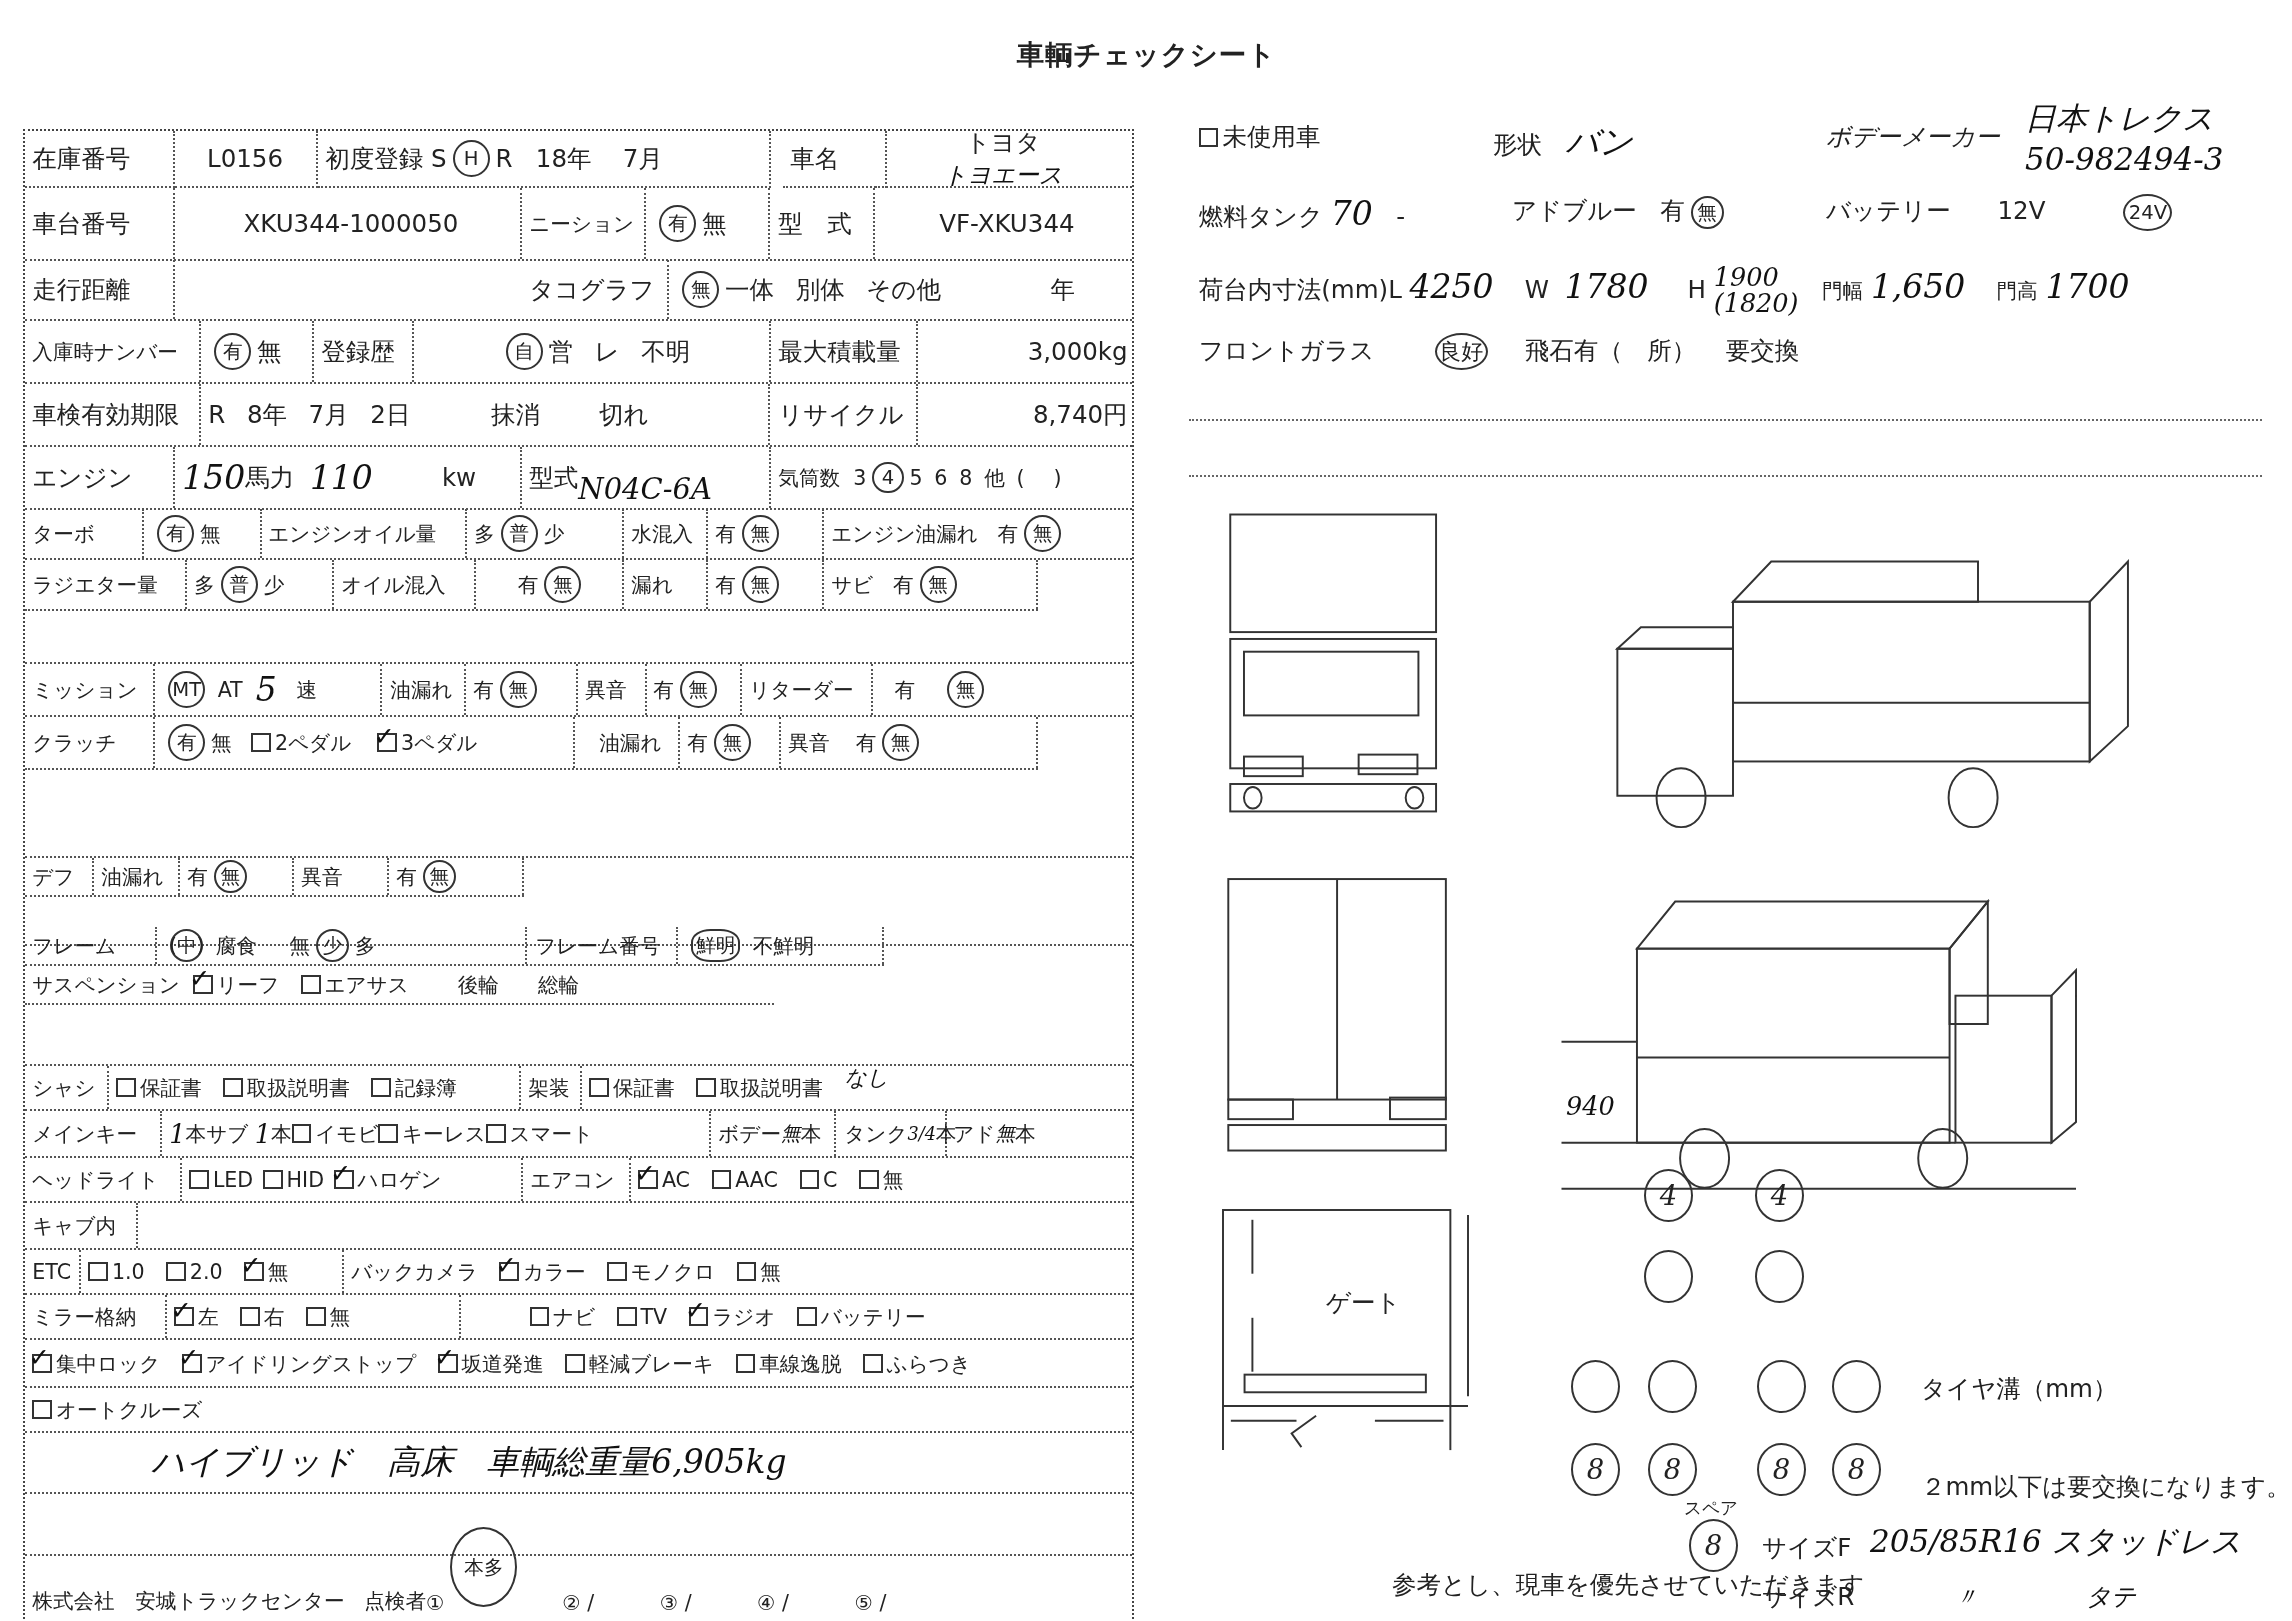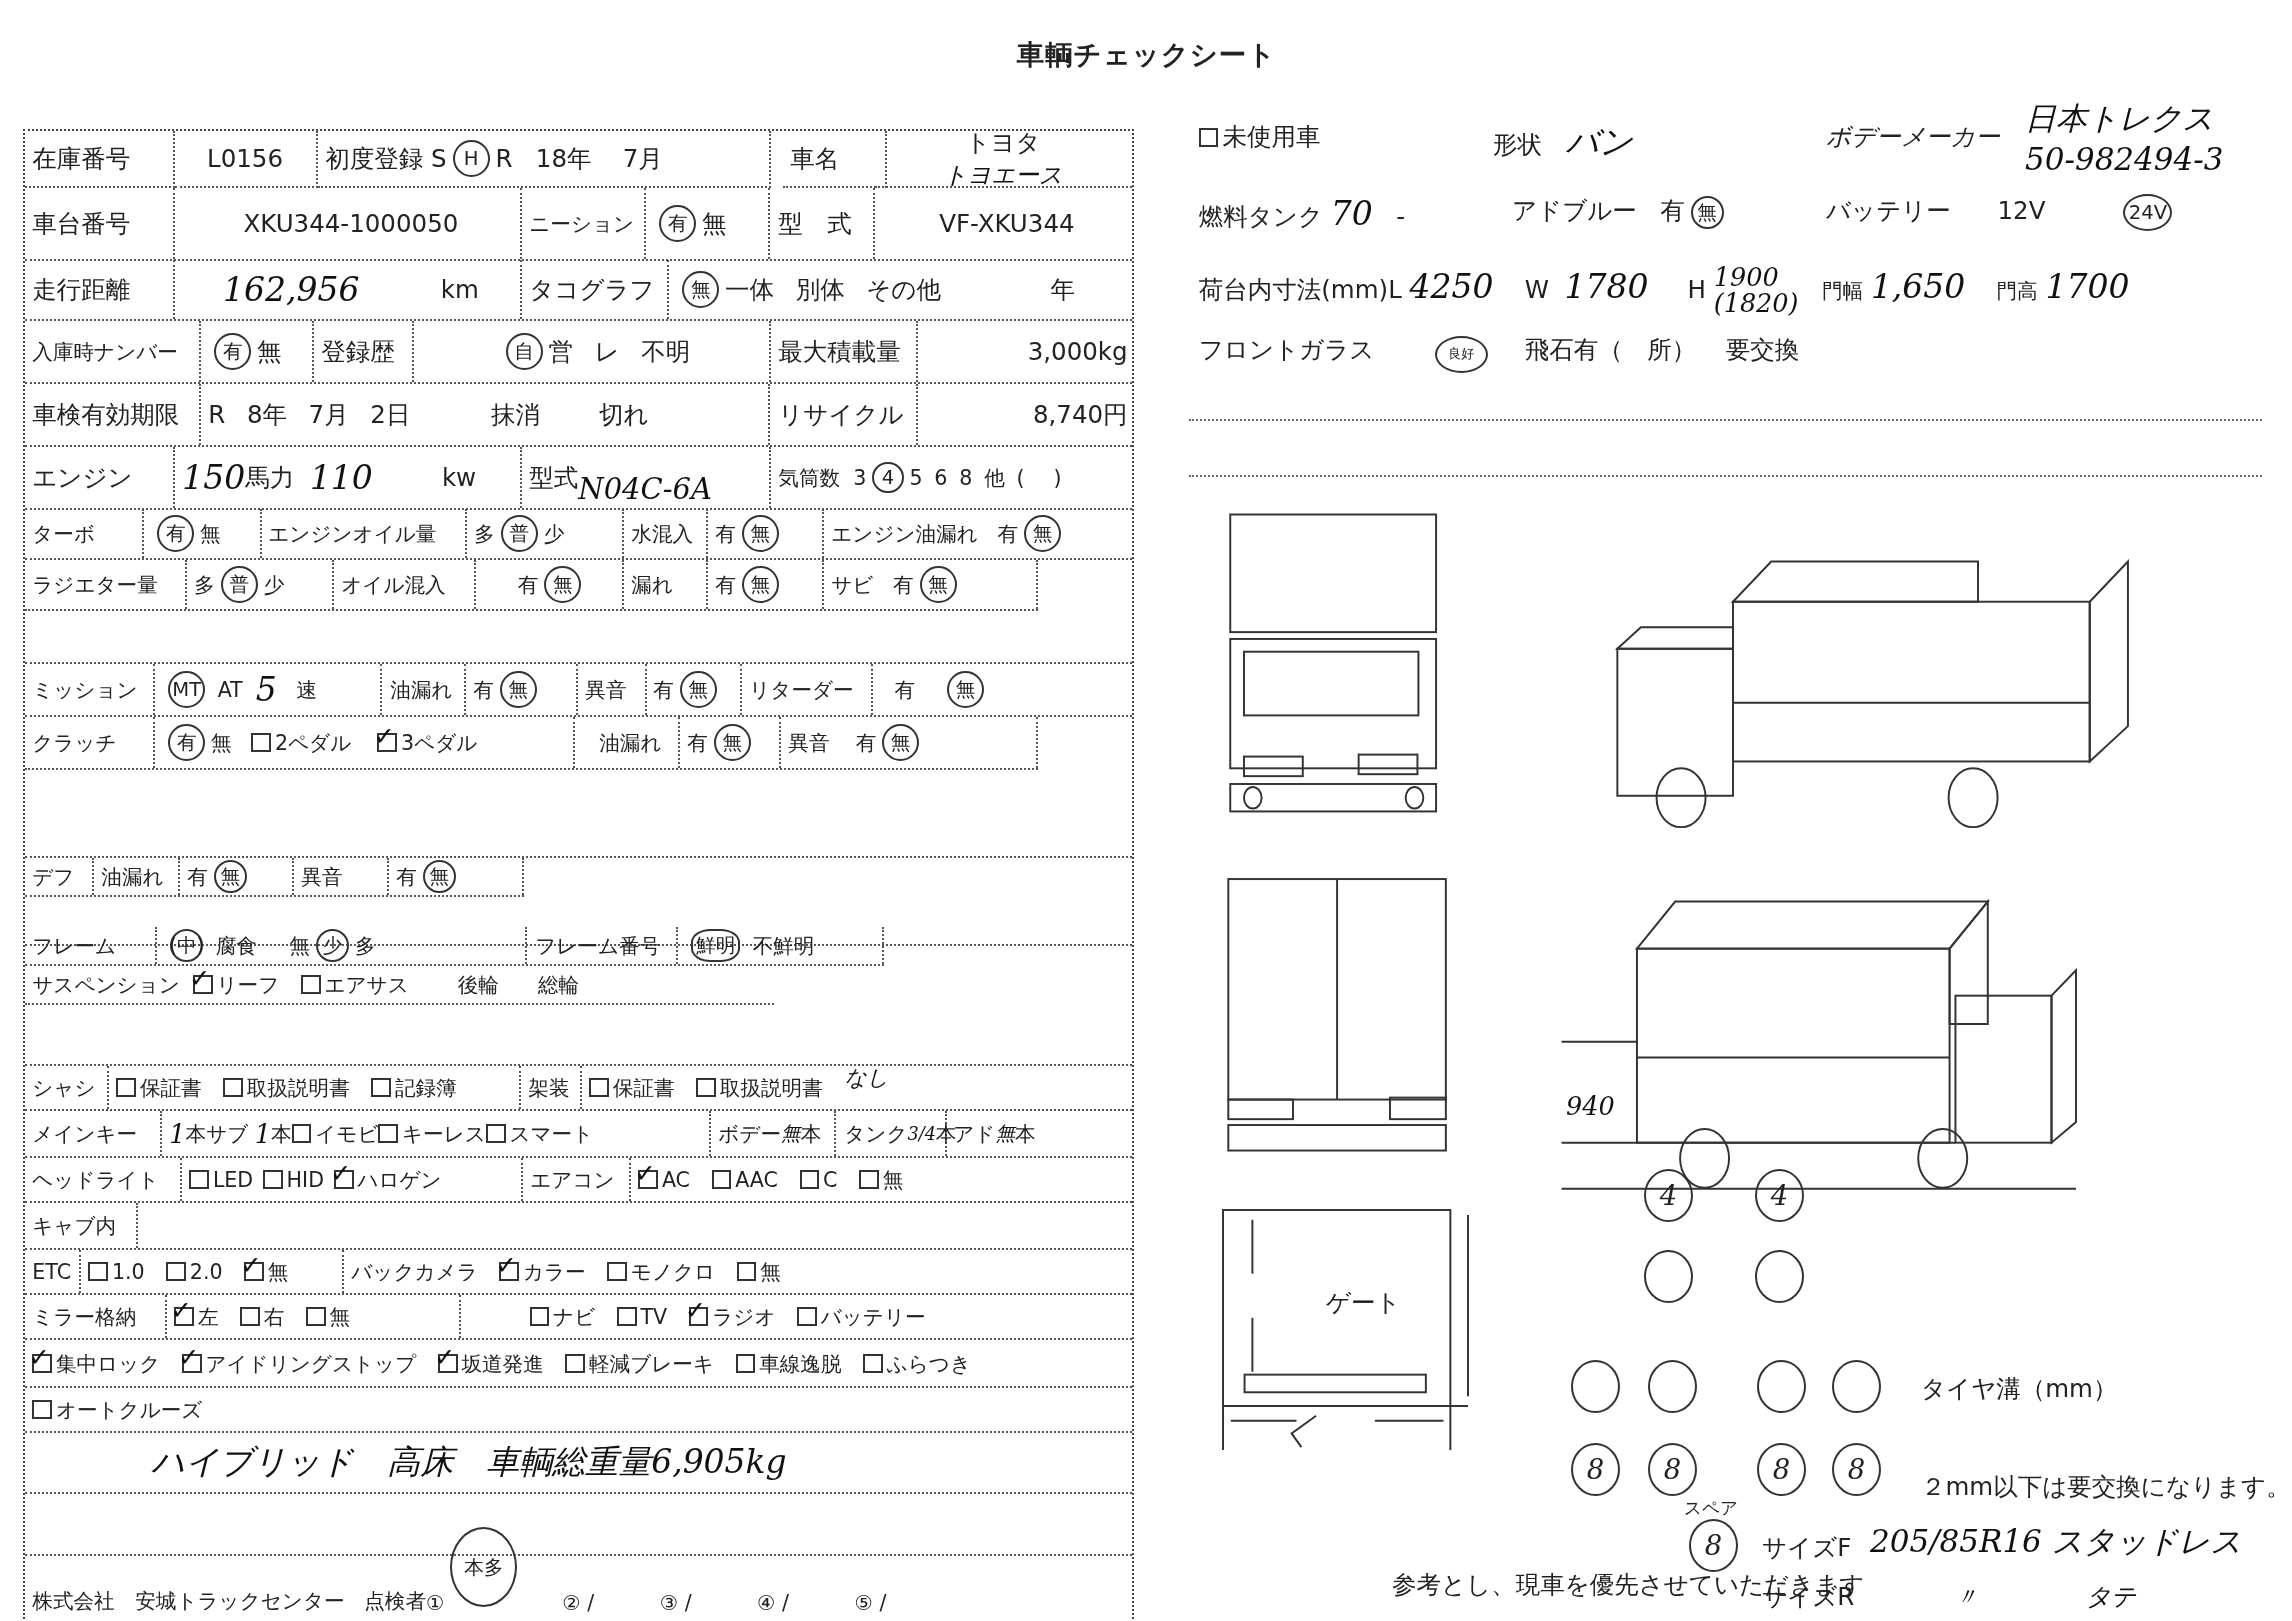--- a/index.html
+++ b/index.html
@@ -72,24 +72,20 @@
       </div>
     <div class="cell nb" style="left:850px;right:0;justify-content:center;">
         <span>VF-XKU344</span>
       </div>
   </div>
 
   <div class="row" style="top:129px;height:61px;">
     <div class="cell" style="left:0;width:150px;">
         <span>走行距離</span>
       </div>
-    <div class="cell" style="left:150px;width:347px;justify-content:space-around;">
-        <span class="hand">162,956</span>
-        <span>km</span>
-      </div>
     <div class="cell" style="left:497px;width:147px;">
         <span>タコグラフ</span>
       </div>
     <div class="cell nb" style="left:644px;right:0;">
       <span class="circ">無</span>
       <span class="opt">一体</span>
       <span class="opt">別体</span>
       <span class="opt">その他</span>
       <span style="margin-left:88px;">年</span>
     </div>
@@ -507,21 +503,21 @@
       <span class="hand" style="font-size:25.5px;">(1820)</span>
     </span>&nbsp;&nbsp;
     <span class="sm">門幅</span>
     <span class="hand">1,650</span>&nbsp;&nbsp;&nbsp;
     <span class="sm">門高</span>
     <span class="hand">1700</span>
   </div>
 
   <div class="rt" style="left:9.8px;top:235px;">
     <span>フロントガラス</span>&nbsp;&nbsp;&nbsp;&nbsp;&nbsp;&nbsp;
-    <span class="circ" style="width:49px;height:33px;font-size:13px;text-align:right;">良好</span>&nbsp;&nbsp;&nbsp;
+    <span class="circ" style="width:49px;height:33px;font-size:22px;text-align:right;">良好</span>&nbsp;&nbsp;&nbsp;
     <span class="opt">飛石有（　所）</span>
     <span>要交換</span>
   </div>
 
   <div class="hr" style="left:0;top:321px;width:1073px;"></div>
   <div class="hr" style="left:0;top:377px;width:1073px;"></div>
 
   <svg width="1088" height="980" style="left:0;top:0;" viewBox="0 0 1110 1000">
     <g fill="none" stroke="#333" stroke-width="2">
 

